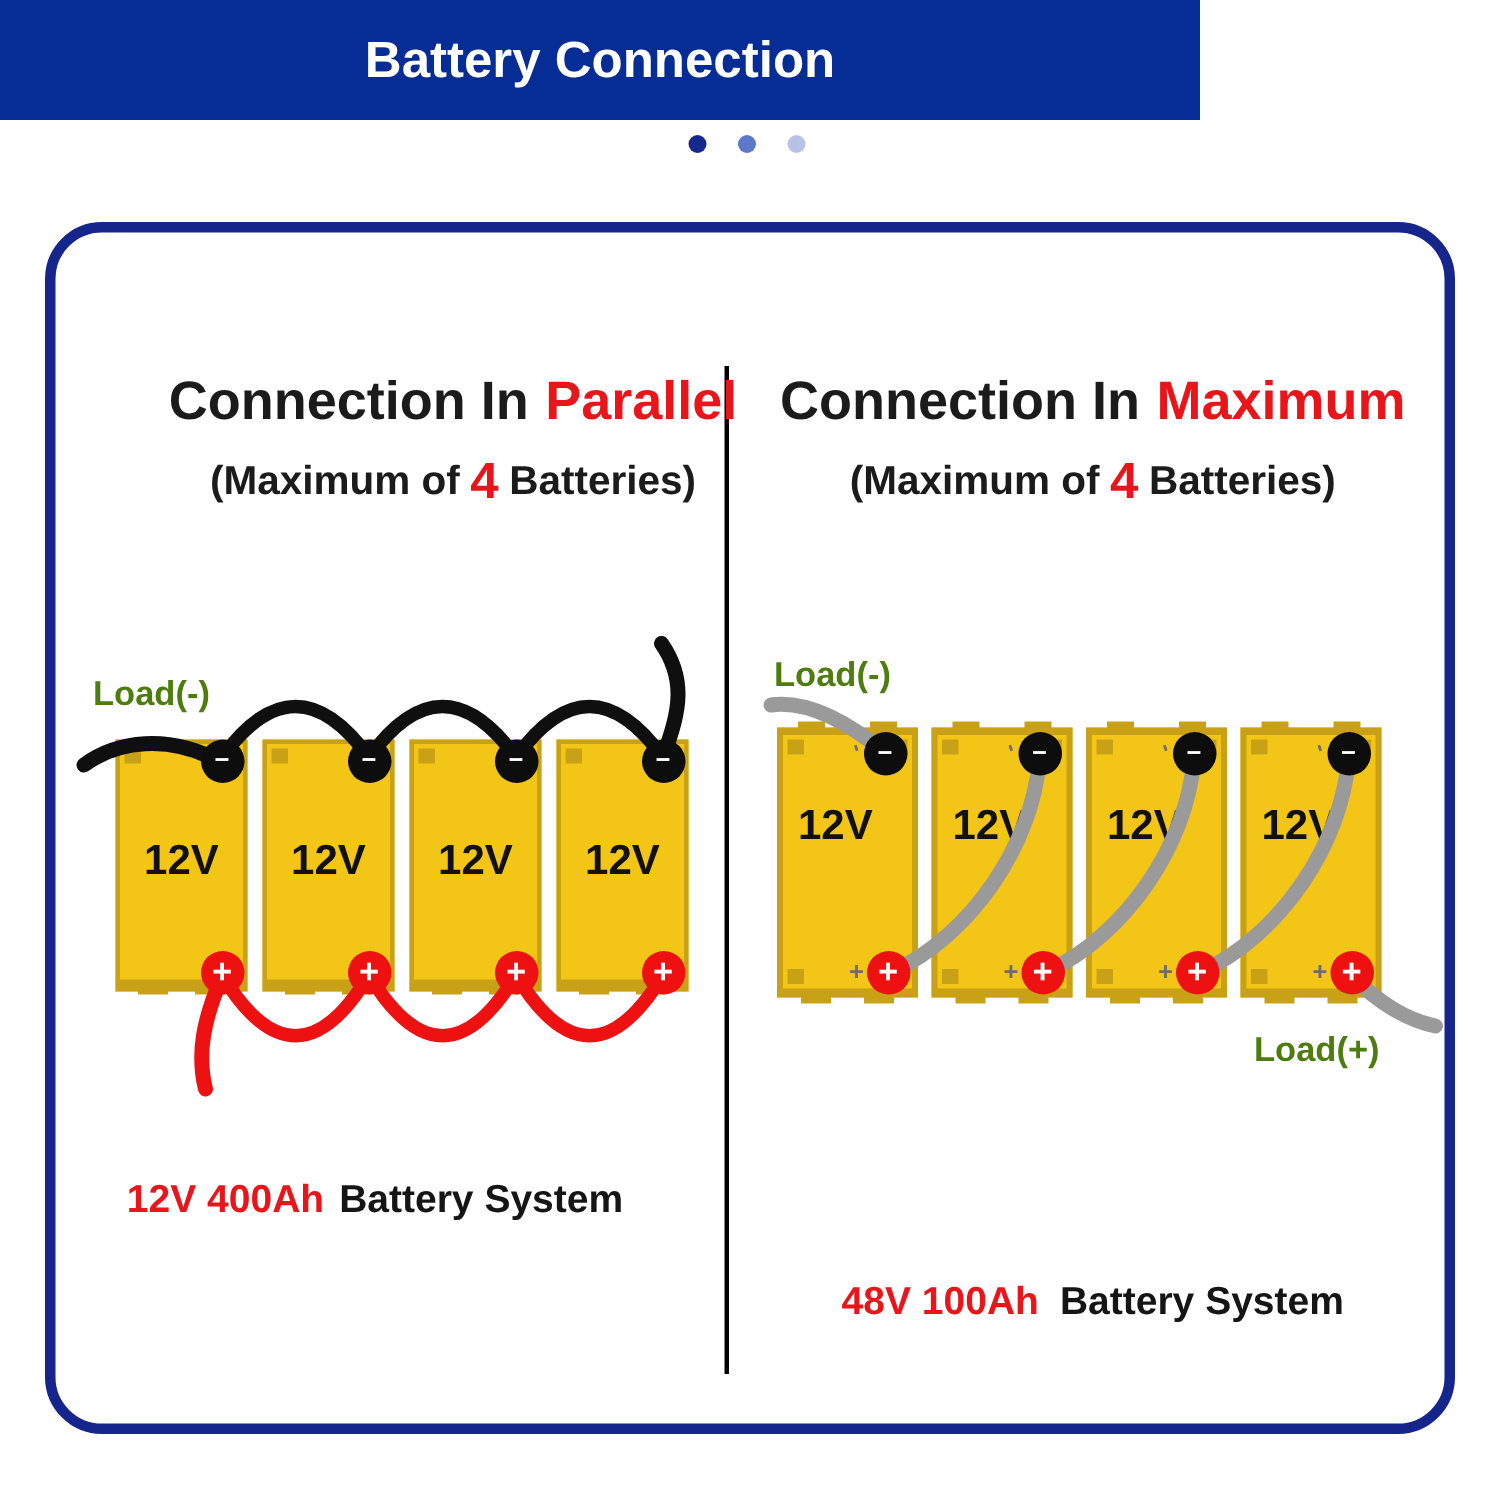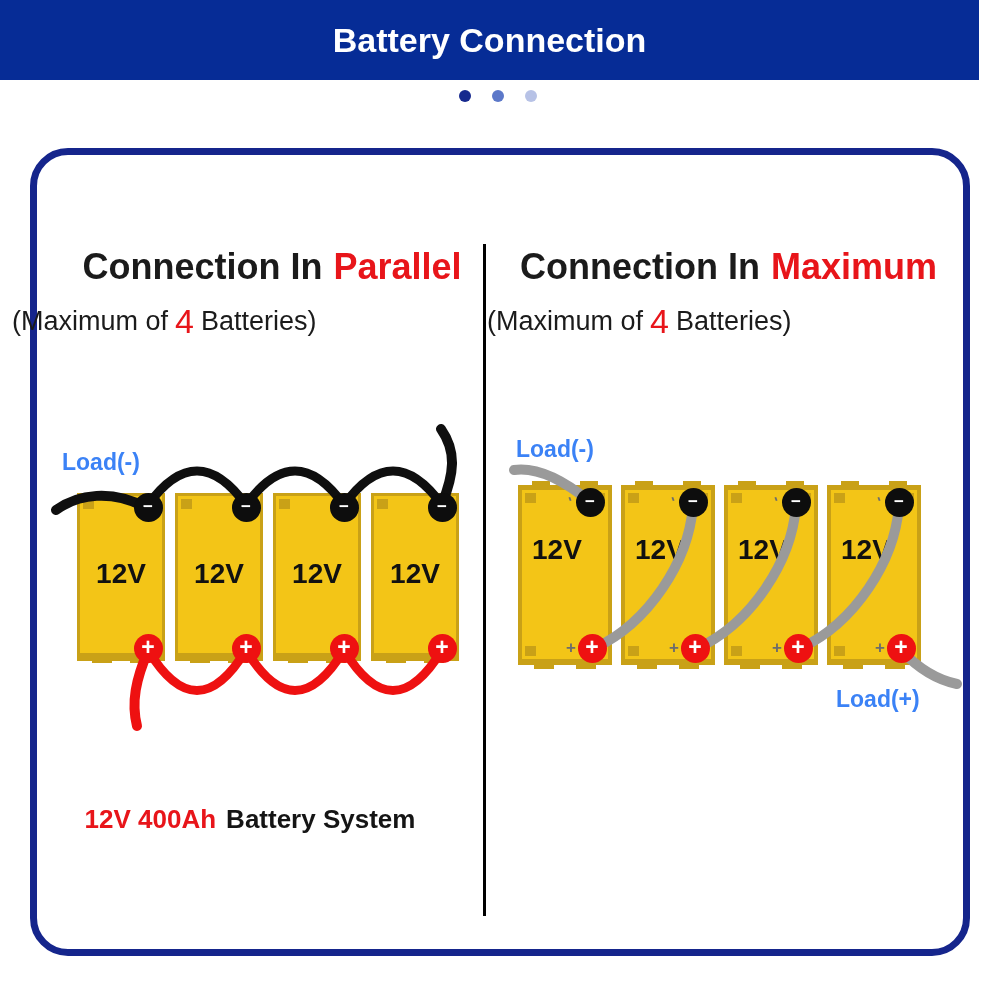--- a/index.html
+++ b/index.html
@@ -2,21 +2,21 @@
 <html><head>
 <meta charset="utf-8">
 <style>
   html,body{margin:0;padding:0;}
   body{
     width:1000px;height:1000px;position:relative;background:#ffffff;
     font-family:"Liberation Sans",sans-serif;overflow:hidden;
   }
   
   .header{
-    position:absolute;left:0;top:0;width:979px;height:80px;
+    position:absolute;left:0;top:0;width:800px;height:80px;
     background:#062c96;display:flex;align-items:center;justify-content:center;
   }
   .header-title{
     color:#ffffff;font-size:34px;font-weight:bold;letter-spacing:0px;
   }
   
   .dots{position:absolute;left:0;top:90px;width:1000px;height:14px;}
   .dot{position:absolute;width:12px;height:12px;border-radius:50%;}
   .dot:nth-child(1){left:459px;background:#16298e;}
   .dot:nth-child(2){left:492px;background:#5c78c9;}
@@ -24,25 +24,25 @@
   
   .card{
     position:absolute;left:30px;top:148px;width:940px;height:808px;
     box-sizing:border-box;border:7px solid #15258c;border-radius:38px;background:transparent;
   }
   .divider{position:absolute;left:483px;top:244px;width:3px;height:672px;background:#000;}
   
   .panel{position:absolute;left:0;top:0;width:1000px;height:1000px;pointer-events:none;}
   .p-title{position:absolute;top:246px;font-size:36px;font-weight:bold;color:#1b1b1b;text-align:center;white-space:nowrap;}
   .p-title .red{color:#e8151a;margin-left:11px;}
-  .p-sub{position:absolute;top:302px;font-size:27px;font-weight:normal;color:#1b1b1b;white-space:nowrap;}
+  .p-sub{position:absolute;top:302px;font-size:27px;font-weight:bold;color:#1b1b1b;text-align:center;white-space:nowrap;}
   .p-sub .num{color:#e8151a;font-size:34px;margin:0 7px;vertical-align:-3px;}
-  .left-block{left:12px;width:520px;}
+  .left-block{left:42px;width:520px;}
   .right-block{left:487px;width:483px;}
-  .load-label{position:absolute;font-size:23px;font-weight:bold;color:#3b82f6;white-space:nowrap;}
+  .load-label{position:absolute;font-size:23px;font-weight:bold;color:#4d7c0f;white-space:nowrap;}
   .caption{position:absolute;font-size:26px;font-weight:bold;color:#151515;text-align:center;white-space:nowrap;}
   .caption .red{color:#e8151a;}
   .caption .blk{margin-left:10px;}
   
   .bat{position:absolute;box-sizing:border-box;background:#f3c517;border:3px solid #c9a117;}
   .bat-p{width:88px;height:168px;top:493px;border-bottom-width:8px;}
   .bat-s{width:94px;height:180px;top:485px;border-width:5px 4px 6px 4px;}
   .bat-label{position:absolute;font-size:28px;font-weight:bold;color:#111;white-space:nowrap;}
   .bat-p .bat-label{left:0;right:0;top:50%;transform:translateY(-54%);text-align:center;}
   .bat-s .bat-label{left:10px;top:44px;}
@@ -113,21 +113,21 @@
     <div class="bat-label">12V</div>
   </div>
   <div class="bat bat-p" style="left:371px;">
     <div class="tab tl"></div>
       <div class="tab tr"></div>
     <div class="foot f1"></div>
       <div class="foot f2"></div>
     <div class="bat-label">12V</div>
   </div>
 
-  <div class="caption" style="left:30px;top:804px;width:440px;">
+  <div class="caption" style="left:30px;top:784px;width:440px;">
     <span class="red">12V 400Ah</span><span class="blk">Battery System</span>
   </div>
 </div>
 
 <div class="panel">
   <div class="p-title right-block">
     <span>Connection In</span><span class="red">Maximum</span>
   </div>
   <div class="p-sub right-block">
     <span>(Maximum of</span><span class="num">4</span><span>Batteries)</span>
@@ -182,20 +182,23 @@
 
   <span class="print-mark print-minus" style="left:569px;top:490px;">-</span>
   <span class="print-mark print-minus" style="left:672px;top:490px;">-</span>
   <span class="print-mark print-minus" style="left:775px;top:490px;">-</span>
   <span class="print-mark print-minus" style="left:878px;top:490px;">-</span>
   <span class="print-mark print-plus" style="left:566px;top:638px;">+</span>
   <span class="print-mark print-plus" style="left:669px;top:638px;">+</span>
   <span class="print-mark print-plus" style="left:772px;top:638px;">+</span>
   <span class="print-mark print-plus" style="left:875px;top:638px;">+</span>
 
+  <div class="caption" style="left:487px;top:852px;width:483px;">
+    <span class="red">48V 100Ah</span><span class="blk" style="margin-left:14px;">Battery System</span>
+  </div>
 </div>
 
 <svg class="wires" width="1000" height="1000" viewBox="0 0 1000 1000">
 
   <path d="M 56 510 C 78 494 112 489 147 508" stroke="#0f0f0f" stroke-width="10" fill="none" stroke-linecap="round"></path>
   <path d="M 148 505 Q 197 437 246 505" stroke="#0f0f0f" stroke-width="9" fill="none" stroke-linecap="round"></path>
   <path d="M 246 505 Q 295 437 344 505" stroke="#0f0f0f" stroke-width="9" fill="none" stroke-linecap="round"></path>
   <path d="M 344 505 Q 393 437 442 505" stroke="#0f0f0f" stroke-width="9" fill="none" stroke-linecap="round"></path>
   <path d="M 442 504 C 454 474 457 452 441 429" stroke="#0f0f0f" stroke-width="10" fill="none" stroke-linecap="round"></path>
 

